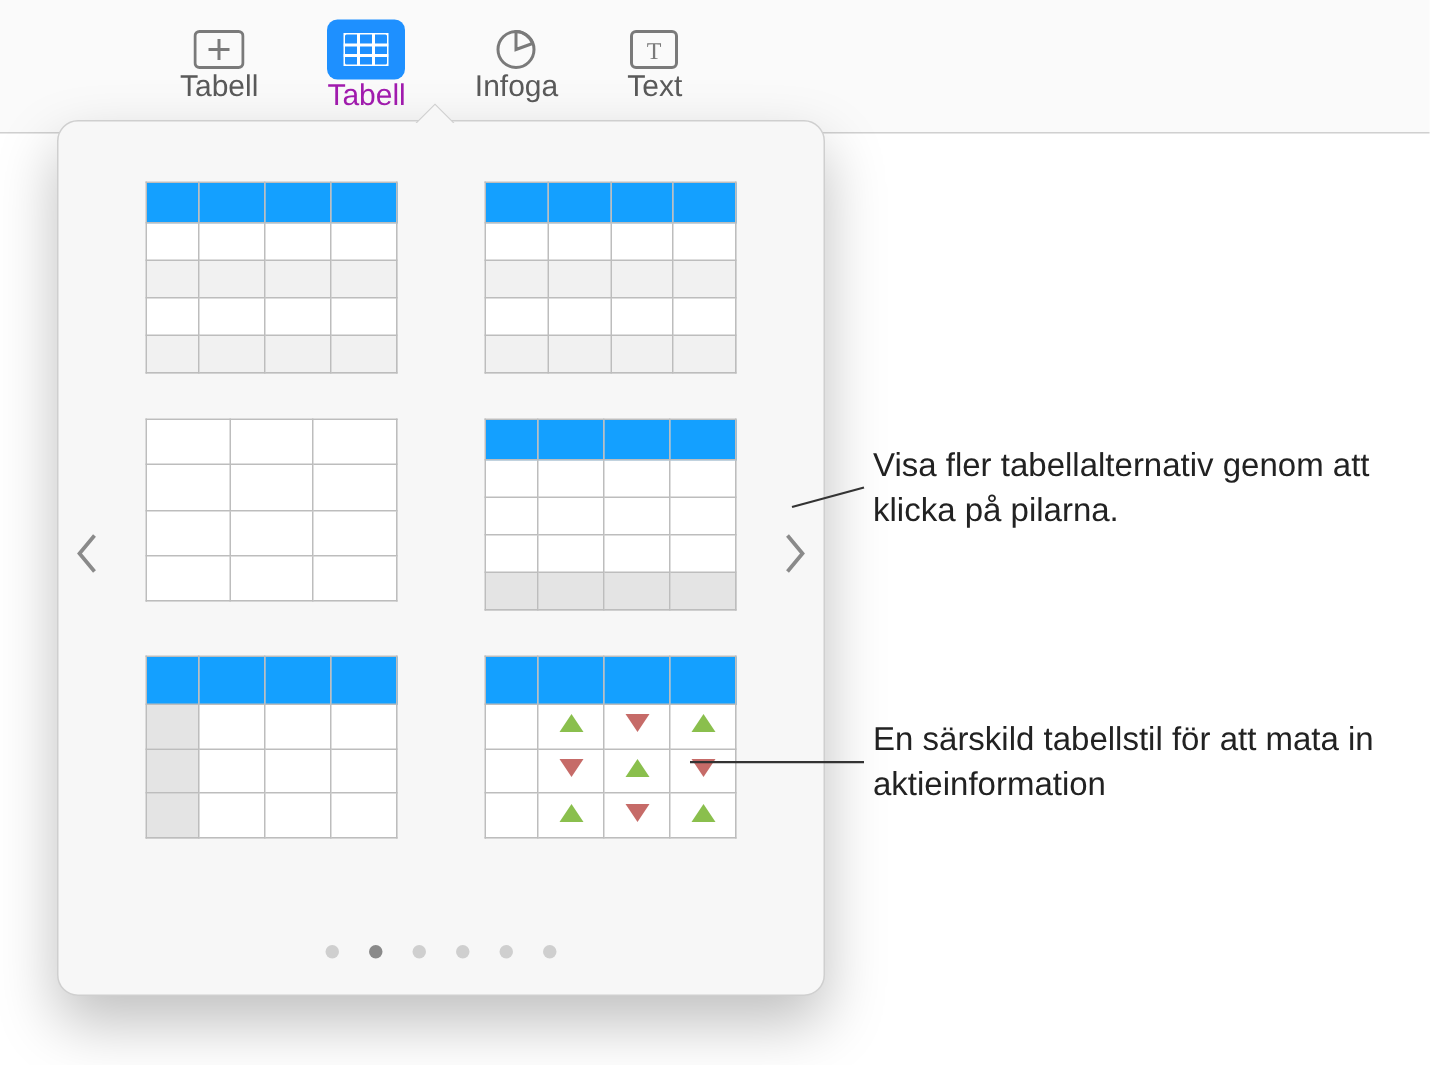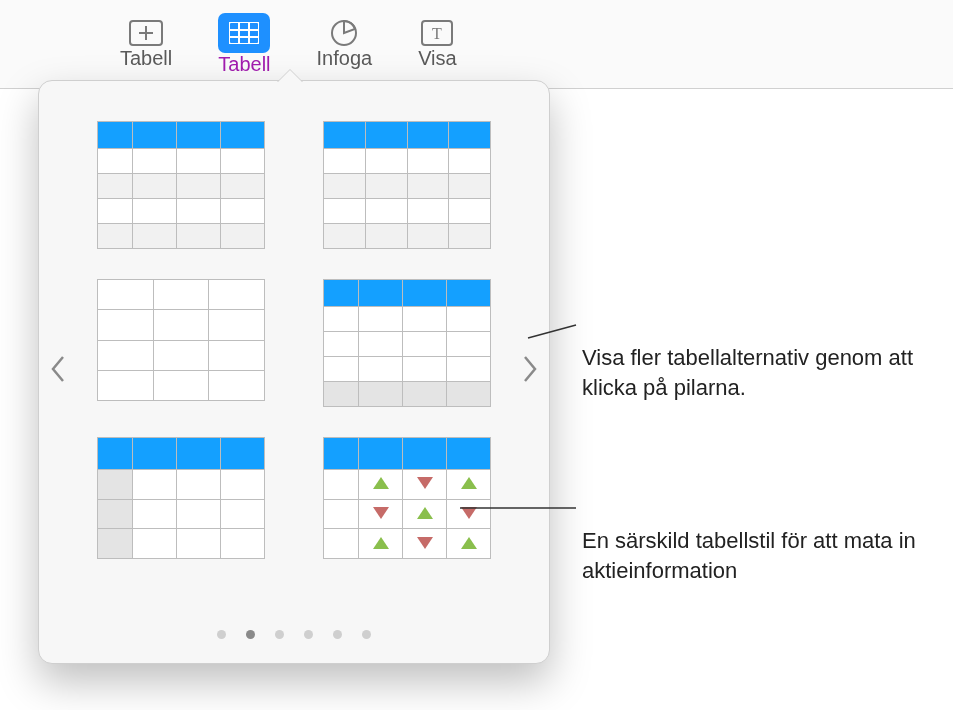--- a/index.html
+++ b/index.html
@@ -155,21 +155,20 @@
     background: #cfcfcf;
   }
   .dot.active { background: #8a8a8a; }
   
   .callout {
     position: absolute;
     font-size: 22px;
     line-height: 1.35;
     color: #222;
     width: 350px;
-    margin-top: 48px;
   }
   .callout1 { left: 582px; top: 295px; }
   .callout2 { left: 582px; top: 478px; }
   svg.leaders {
     position: absolute;
     left: 0; top: 0;
     width: 953px; height: 710px;
     pointer-events: none;
   }
 </style>
@@ -208,21 +207,21 @@
     </span>
     <span>Infoga</span>
   </div>
   <div class="tool">
     <span class="ticon">
       <svg width="32" height="26">
           <rect x="1" y="1" width="30" height="24" rx="3" fill="none" stroke="#7a7a7a" stroke-width="2"></rect>
           <text x="16" y="19" text-anchor="middle" font-size="16" fill="#7a7a7a" font-family="serif">T</text>
         </svg>
     </span>
-    <span>Visa</span>
+    <span>Text</span>
   </div>
 </div>
 
 <div class="popover">
   <span class="tip"></span>
 
   <div class="nav left">
     <span>
       <svg width="16" height="28">
           <polyline points="13,2 3,14 13,26" fill="none" stroke="#8a8a8a" stroke-width="2.5"></polyline>

